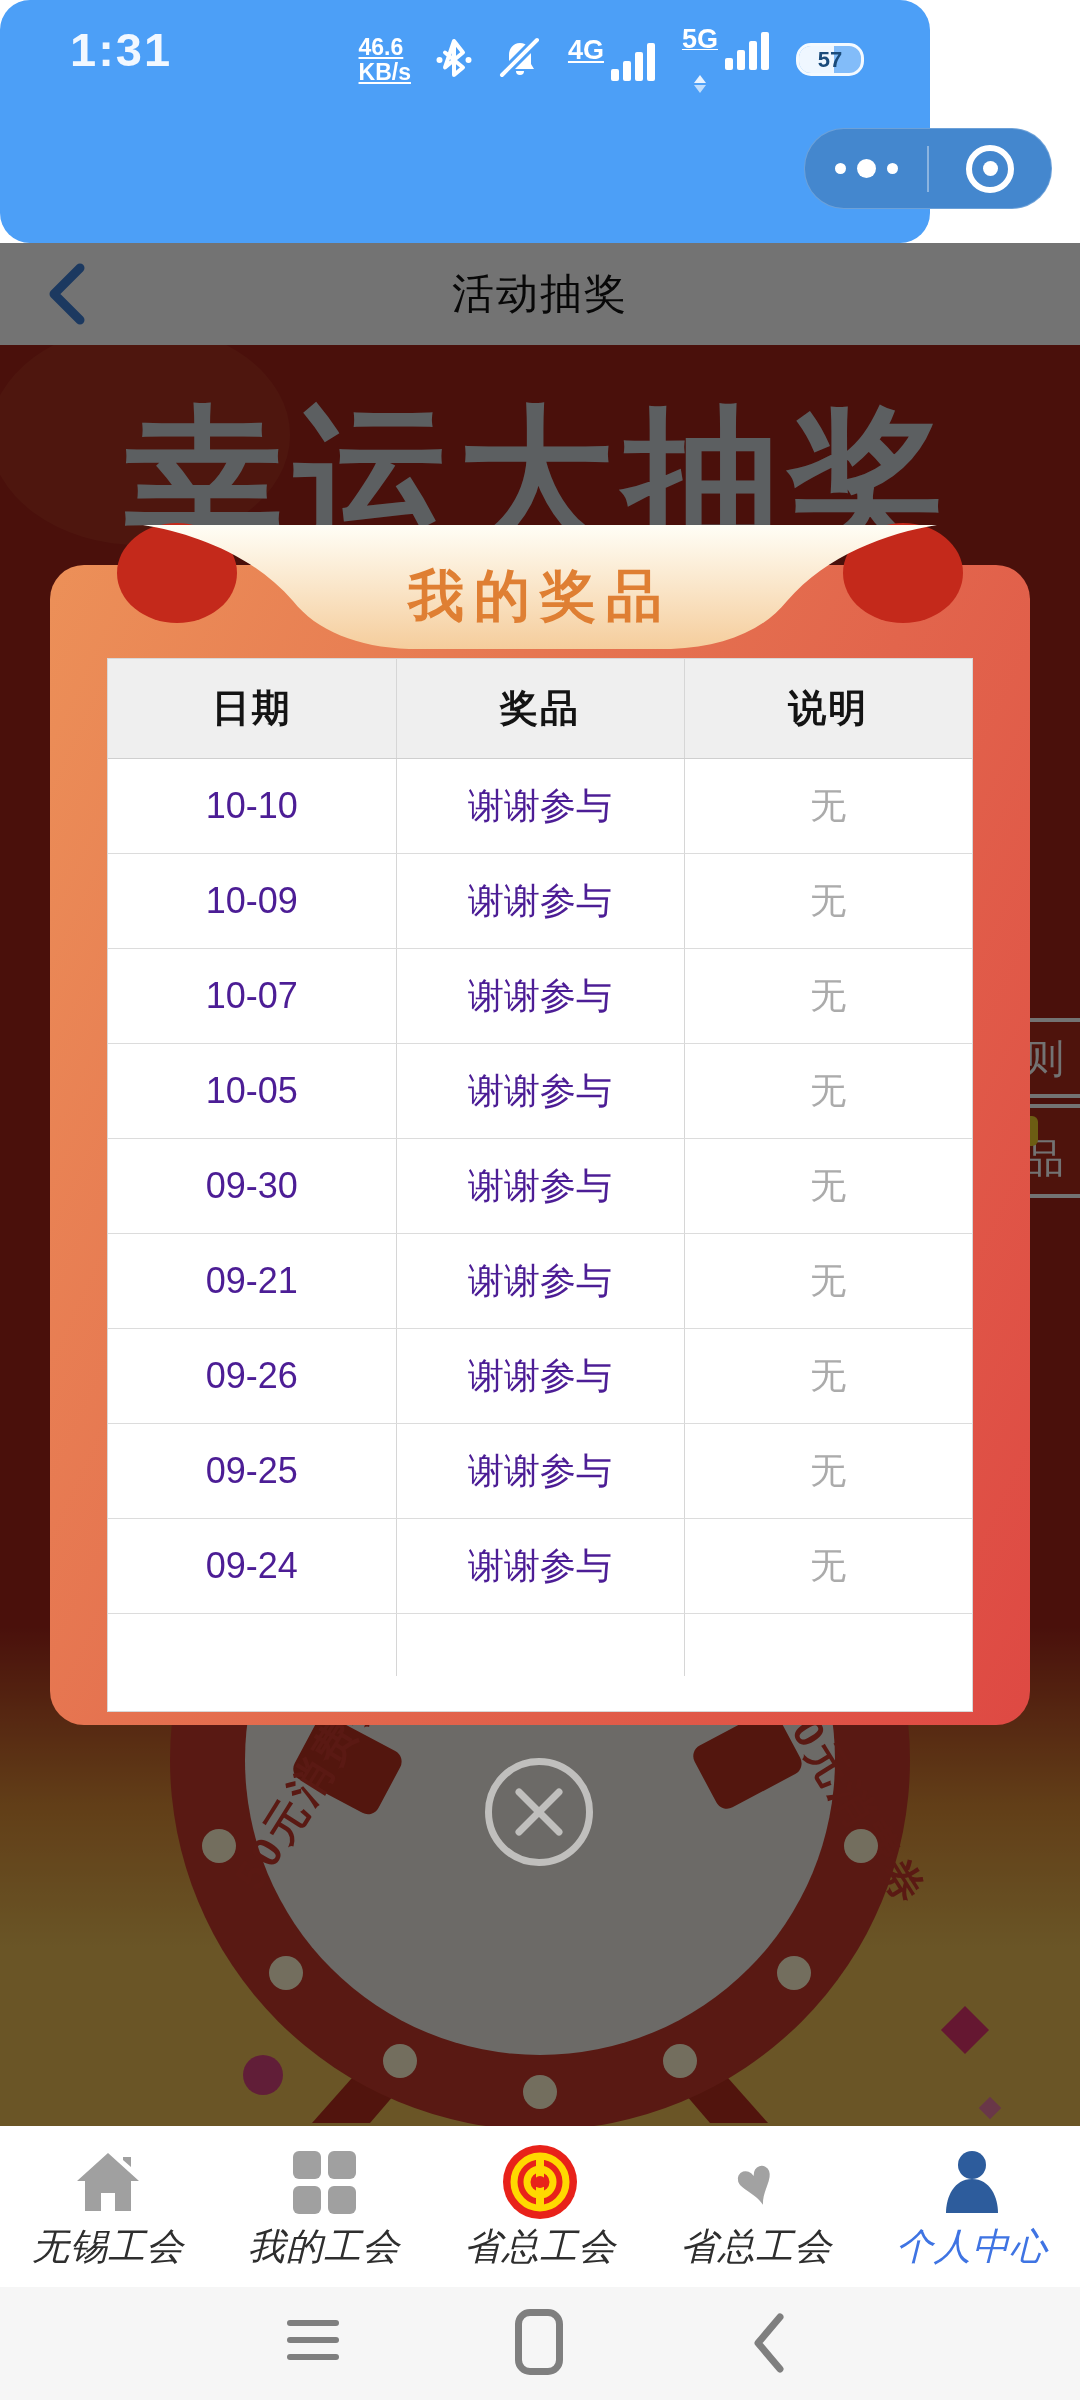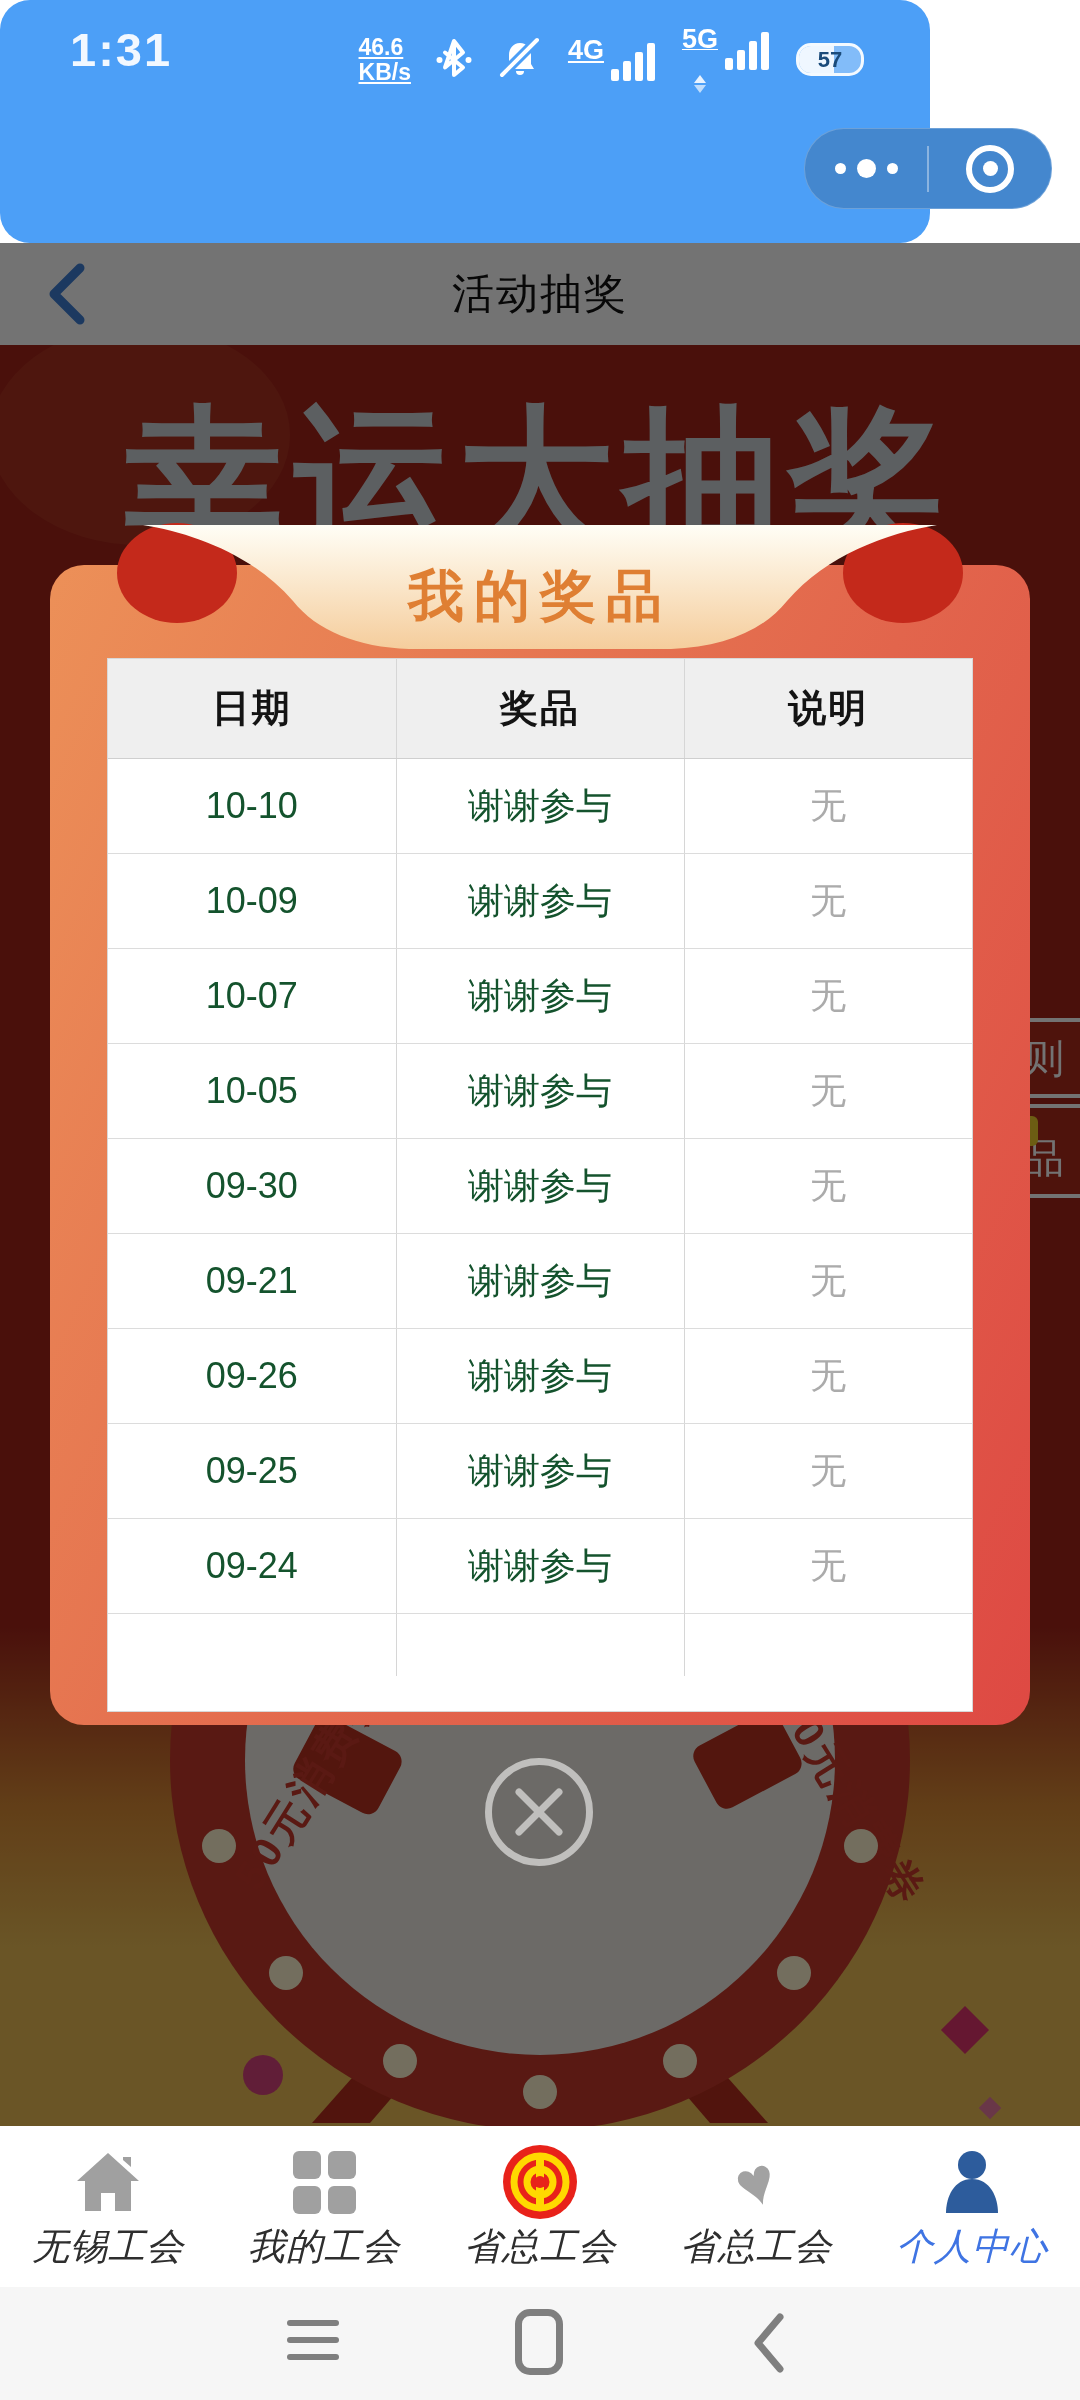--- a/index.html
+++ b/index.html
@@ -54,21 +54,21 @@
     background:linear-gradient(115deg,#EC9058 0%,#E2654C 58%,#DE4943 100%);}
   .banner{position:absolute;left:115px;top:272px;width:850px;height:140px;}
   .banner-title{position:absolute;left:50px;top:316px;width:980px;text-align:center;
     font-size:56px;font-weight:700;color:#DF7F33;letter-spacing:10px;}
   .ptable-wrap{position:absolute;left:107px;top:415px;width:866px;height:1054px;background:#FFF;
     border:1px solid #D8D8D8;box-sizing:border-box;overflow:hidden;}
   table.ptable{width:100%;border-collapse:collapse;table-layout:fixed;}
   .ptable th{height:97px;background:#EFEFEF;font-size:38px;font-weight:700;color:#141414;
     border-bottom:1px solid #CFCFCF;border-right:1px solid #D6D6D6;letter-spacing:2px;}
   .ptable th:last-child,.ptable td:last-child{border-right:none;}
-  .ptable td{height:92px;text-align:center;font-size:36px;color:#14532d;
+  .ptable td{height:92px;text-align:center;font-size:36px;color:#4c1d95;
     border-bottom:1px solid #DCDCDC;border-right:1px solid #D6D6D6;}
   .ptable td.note{color:#ABABAB;}
   .ptable tr.partial td{height:60px;border-bottom:none;}
 
   .close-btn{position:absolute;left:485px;top:1515px;width:108px;height:108px;border-radius:50%;
     border:7px solid #C0BFBD;box-sizing:border-box;display:flex;align-items:center;justify-content:center;}
 
   
   .tabbar{position:absolute;left:0;top:2126px;width:1080px;height:161px;background:#FFF;display:flex;}
   .tab{flex:1;display:flex;flex-direction:column;align-items:center;justify-content:flex-start;padding-top:16px;}

